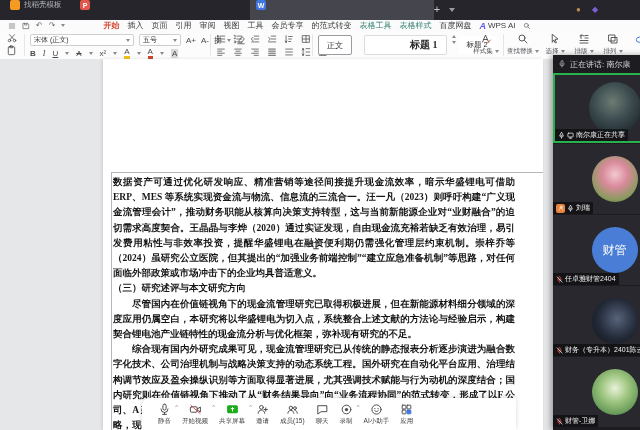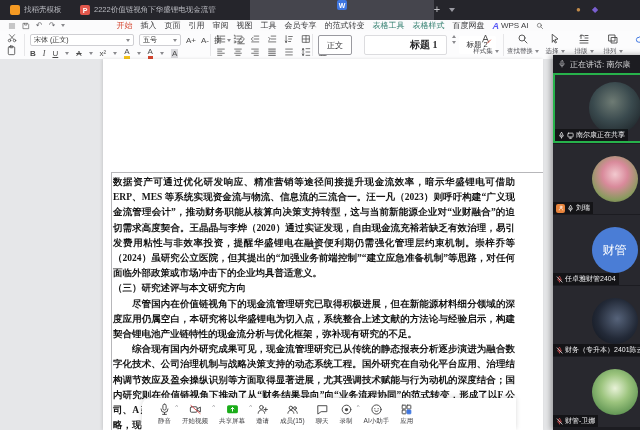--- a/index.html
+++ b/index.html
@@ -3,41 +3,41 @@
 <meta charset="utf-8">
 <style>
   html,body{margin:0;padding:0;background:#555;}
   .screen{position:relative;width:640px;height:430px;overflow:hidden;background:#e6e7e9;
     font-family:"Liberation Sans","DejaVu Sans",sans-serif;-webkit-font-smoothing:antialiased;}
   svg{display:block}
   .ic{stroke:#4a4a4a;fill:none;stroke-width:1.8;stroke-linecap:round;stroke-linejoin:round}
 
   
   .tabbar{position:absolute;left:0;top:0;width:640px;height:20px;background:#25252b;}
-  .tab{position:absolute;top:0;height:20px;display:flex;align-items:center;gap:4px;padding:0 6px;
+  .tab{position:absolute;top:0;height:20px;display:flex;align-items:flex-start;gap:4px;padding:0 6px;
     color:#b9bac0;font-size:7.5px;white-space:nowrap;overflow:hidden;}
   .tab.active{background:#45454d;color:#f1f1f3;flex-direction:column;}
   .tab .tlbl{overflow:hidden;text-overflow:ellipsis;max-width:130px;}
   .badge{width:10px;height:10px;border-radius:2px;flex:0 0 10px;display:flex;align-items:center;justify-content:center;
     color:#fff;font-size:7px;font-weight:bold;}
   .b-docer{background:#f59a23;} .b-p{background:#e2574c;} .b-w{background:#3f76e0;}
   .tclose{color:#9a9aa2;font-size:9px;margin-left:2px;}
   .newtab{position:absolute;left:430px;top:3px;width:14px;height:14px;color:#c7c7cc;font-size:11px;
     text-align:center;line-height:13px;}
   .tabcaret{position:absolute;left:449px;top:8px;width:0;height:0;border-left:3px solid transparent;
     border-right:3px solid transparent;border-top:4px solid #9a9aa2;}
   .topico{position:absolute;top:6px;font-size:8px;line-height:8px;}
 
   
   .menubar{position:absolute;left:0;top:20px;width:640px;height:11px;background:#fbfbfc;display:flex;align-items:center;}
   .qat{display:flex;align-items:center;gap:6px;padding:0 8px;color:#6a6a6e;}
   .qat .t{font-size:8px;line-height:8px;color:#6a6a6e}
   .menus{display:flex;align-items:center;gap:8px;margin-left:30px;}
   .mi{font-size:8px;color:#3c3c3e;white-space:nowrap;}
-  .mi.active{color:#d4452e;font-weight:normal;margin-left:13px;}
+  .mi.active{color:#d4452e;font-weight:bold;}
   .mi.ctx{color:#2f7d6d;}
   .ai{display:flex;align-items:center;gap:2px;font-size:8px;color:#3c3c3e;}
   .ai .a{font-weight:bold;font-style:italic;color:#5a5af5;font-size:9px;}
 
   
   .ribbon{position:absolute;left:0;top:31px;width:640px;height:28px;background:#fcfcfd;border-bottom:1px solid #e2e2e4;}
   .vsep{position:absolute;top:3px;height:22px;width:1px;background:#e6e6e8;}
   .rrow{position:absolute;display:flex;align-items:center;gap:5px;}
   .tbt{font-size:8px;color:#4a4a4a;line-height:9px;white-space:nowrap;}
   .tbt.b{font-weight:bold}.tbt.i{font-style:italic;font-family:"Liberation Serif",serif}.tbt.u{text-decoration:underline}
@@ -102,21 +102,20 @@
 
 <div class="screen">
 
   <div class="tabbar">
     <div class="tab" style="left:4px;width:64px;">
       <span class="badge b-docer"></span>
       <span class="tlbl">找稻壳模板</span>
     </div>
     <div class="tab" style="left:74px;width:172px;">
       <span class="badge b-p">P</span>
-      <span class="tlbl">2222价值链视角下华盛锂电现金流管</span>
     </div>
     <div class="tab active" style="left:250px;width:172px;">
       <span class="badge b-w">W</span>
       <span class="tlbl">南尔康开题报告(5).docx</span>
       <span class="tclose">×</span>
     </div>
     <div class="newtab">+</div>
     <div class="tabcaret"></div>
     <span class="topico" style="left:576px;color:#c08a4a;">●</span>
     <span class="topico" style="left:592px;color:#7a5fd0;">◆</span>

